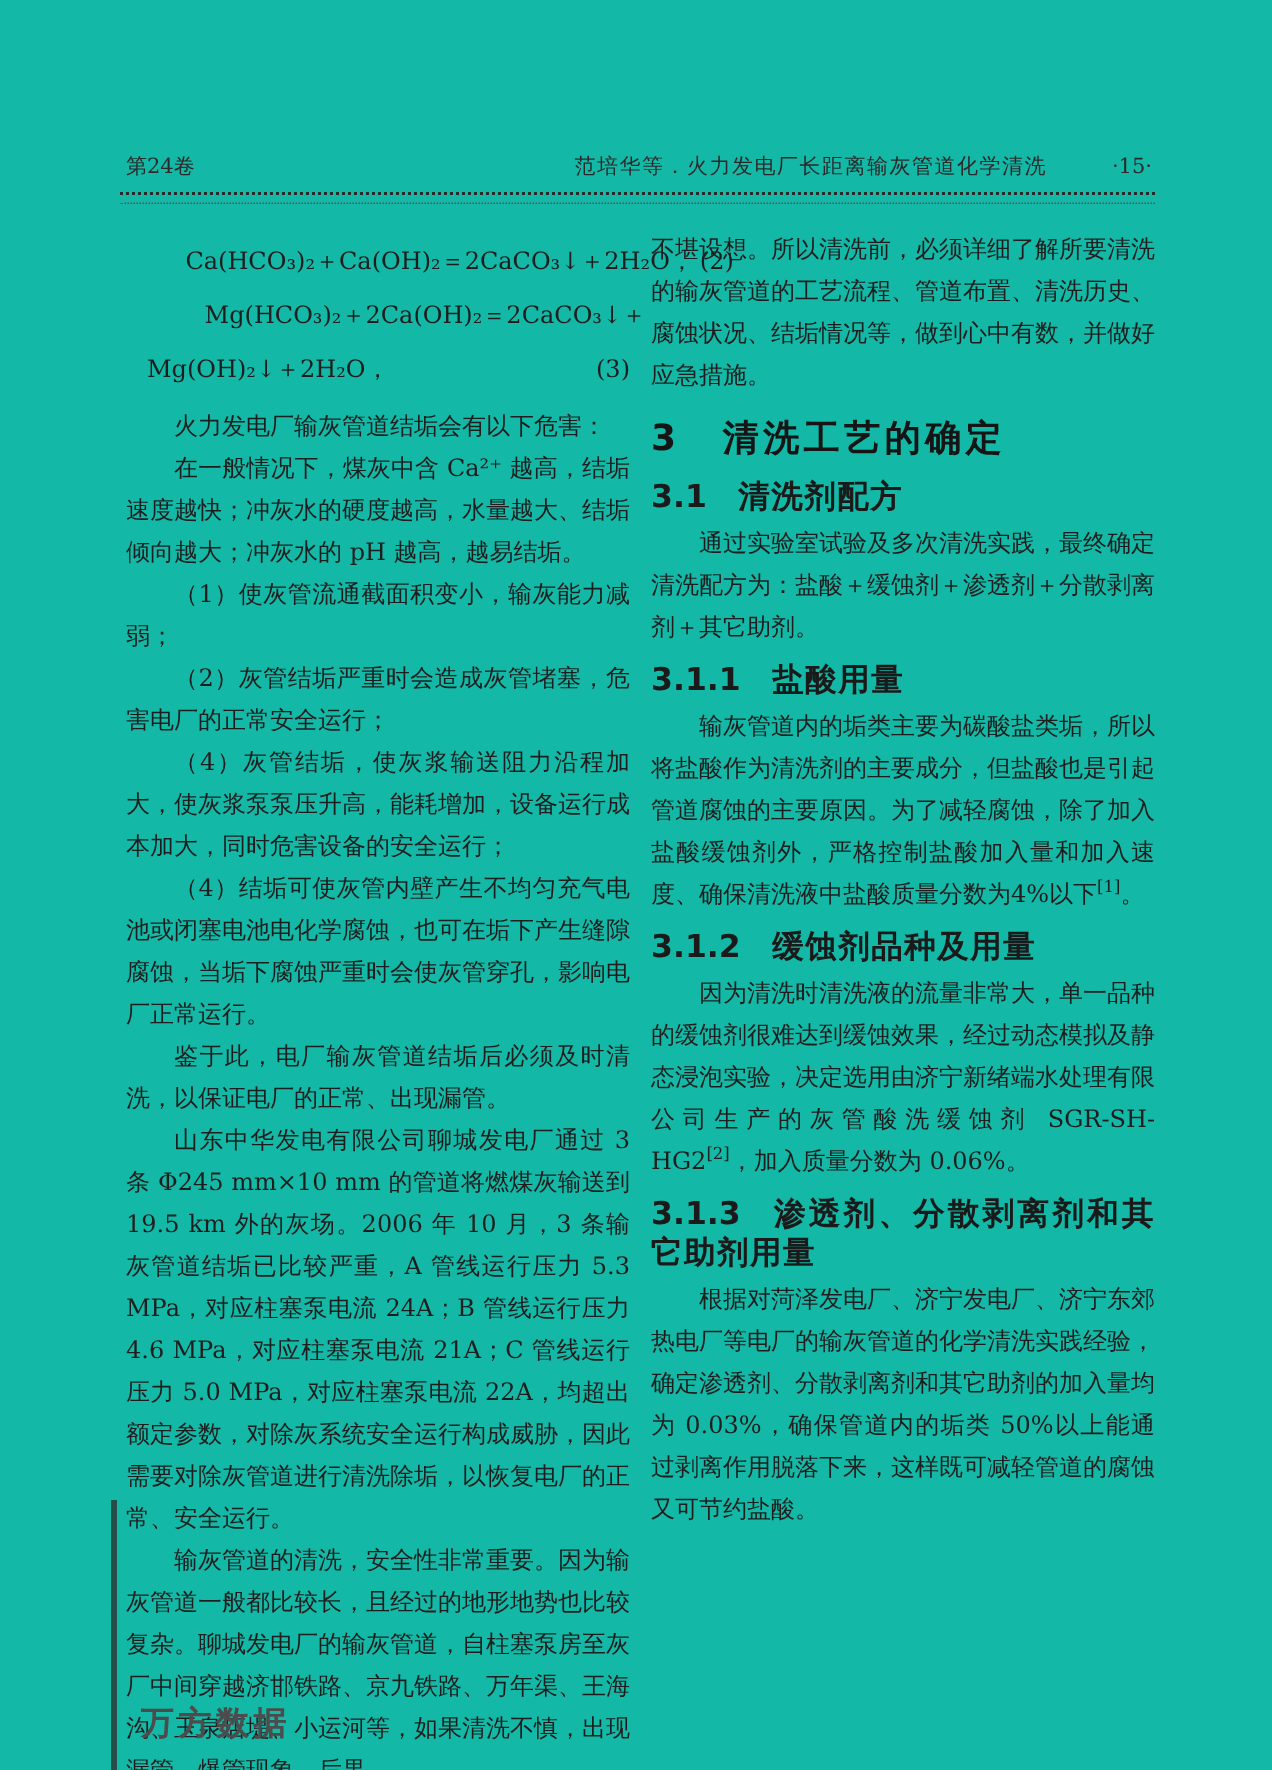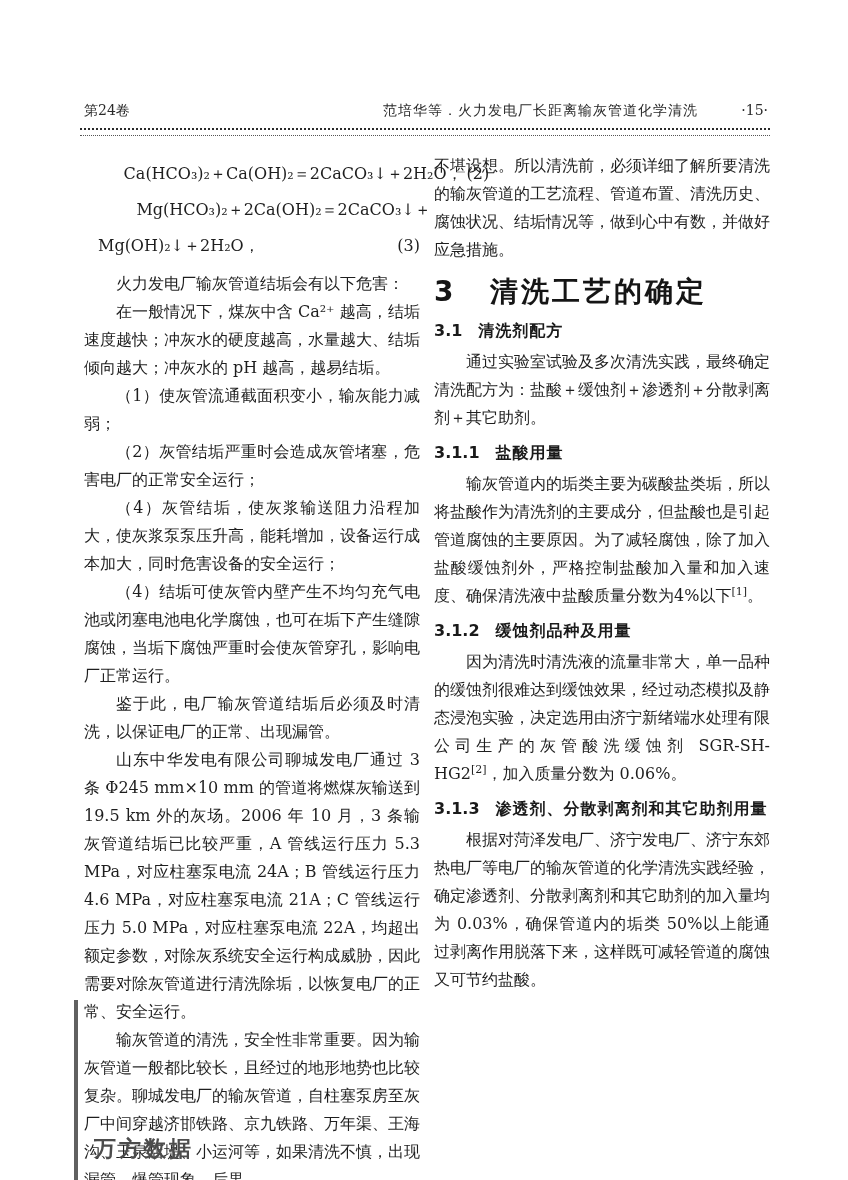--- a/index.html
+++ b/index.html
@@ -1,20 +1,20 @@
 <!DOCTYPE html>
 <html><head>
 <meta charset="utf-8">
 <style>
   html,body{margin:0;padding:0;background:#e8e8e8;}
   .page{
     position:relative;
     width:848px;height:1180px;
     margin:0 auto;
-    background:#ffffff;
+    background:#14b8a6;
     color:#1e1e1e;
     font-family:"DejaVu Serif","Liberation Serif",serif;
     overflow:hidden;
     box-sizing:border-box;
   }
   .header{
     display:flex;align-items:baseline;
     padding:102px 80px 0 84px;
     font-size:14px;color:#2a2a2a;
   }
@@ -36,28 +36,28 @@
   .para{margin:0;text-indent:2em;}
   .equations{margin:4px 0 6px 0;line-height:36px;}
   .eq{display:flex;white-space:nowrap;margin-left:14px;}
   .eq-body{flex:1;}
   .ind1 .eq-body{padding-left:1.6em;}
   .ind2 .eq-body{padding-left:2.4em;}
   .ind3 .eq-body{padding-left:0;}
   .eq-num{text-align:right;padding-left:4px;}
   .section{
     font-family:"DejaVu Sans","Liberation Sans",sans-serif;
-    font-size:28px;font-weight:bold;color:#151515;
+    font-size:24px;font-weight:bold;color:#151515;
     margin:14px 0 12px 0;line-height:28px;
     letter-spacing:3px;text-indent:0;
   }
   .section .snum{letter-spacing:0;margin-right:1.3em;}
   .subsection{
     font-family:"DejaVu Sans","Liberation Sans",sans-serif;
-    font-size:16px;font-weight:bold;color:#1a1a1a;
+    font-size:21px;font-weight:bold;color:#1a1a1a;
     margin:8px 0 4px 0;line-height:26px;letter-spacing:1px;text-indent:0;
   }
   .subsection .snum{letter-spacing:0;margin-right:1em;}
   .ref{font-size:11px;vertical-align:super;line-height:0;}
   .watermark{
     position:absolute;left:94px;bottom:16px;
     font-family:"DejaVu Sans","Liberation Sans",sans-serif;
     font-size:22px;font-weight:bold;color:#4c4c4c;
     letter-spacing:3px;
   }

